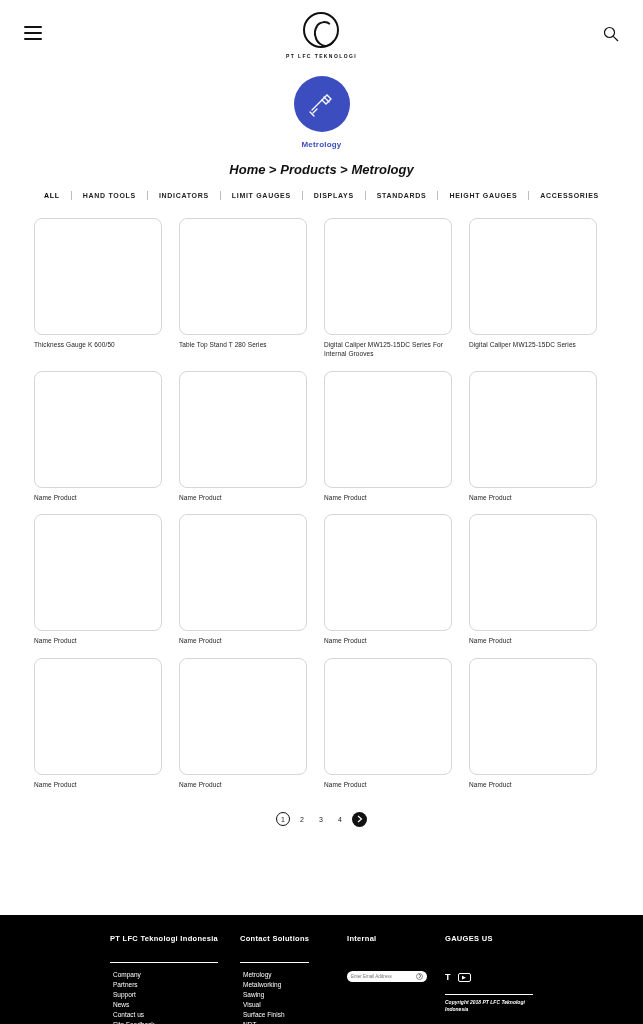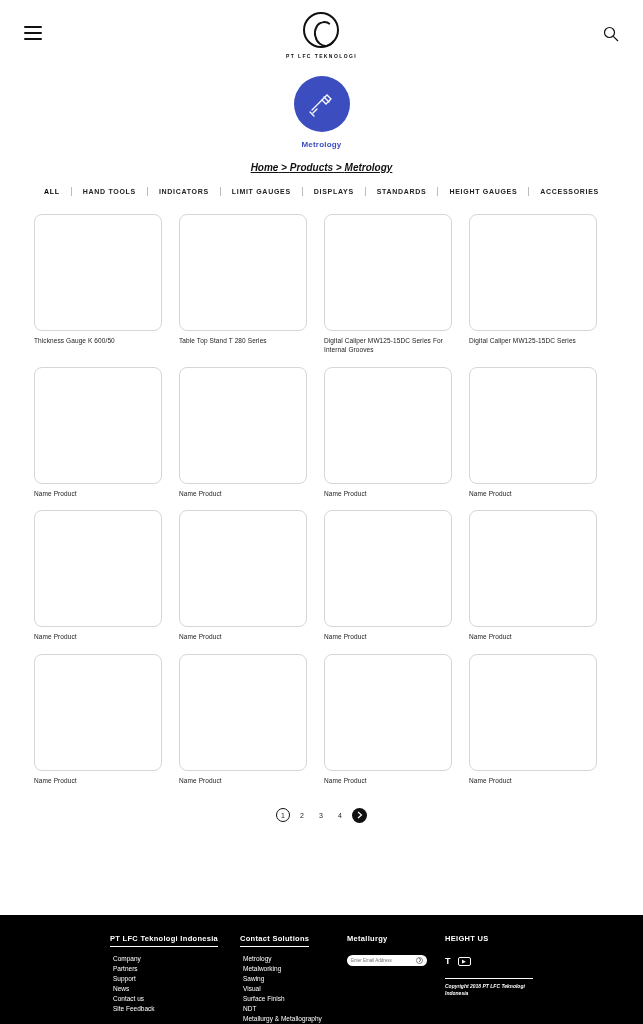--- a/index.html
+++ b/index.html
@@ -101,25 +101,24 @@
     font-size: 8px;
     color: #3c4dc0;
     font-weight: 700;
     letter-spacing: .2px;
   }
 
   
   .breadcrumb {
     text-align: center;
     margin-top: 13px;
-    font-size: 10px;
+    font-size: 13px;
     font-weight: 700;
     font-style: italic;
     color: #111;
-    text-decoration: underline;
   }
   .breadcrumb span { cursor: pointer; }
   .breadcrumb .sep { font-style: normal; font-weight: 700; cursor: default; }
 
   
   .filters {
     display: flex;
     justify-content: center;
     align-items: center;
     margin-top: 14px;
@@ -210,21 +209,21 @@
   .fcol.c2 { width: 107px; }
   .fcol.c3 { width: 98px; }
   .fcol.c4 { width: 120px; }
   .fhead {
     font-size: 7.5px;
     font-weight: 700;
     letter-spacing: .3px;
     margin-bottom: 7px;
     display: inline-block;
     border-bottom: 1px solid #fff;
-    padding-bottom: 1px;
+    padding-bottom: 17px;
   }
   .fhead.noline { border-bottom: none; }
   .flink { display: block; cursor: pointer; color: #fff; padding-left: 3px; }
   .sub-field {
     width: 80px;
     height: 11px;
     background: #fff;
     border-radius: 6px;
     display: flex;
     align-items: center;
@@ -440,33 +439,33 @@
           <span class="flink">Metalworking</span>
           <span class="flink">Sawing</span>
           <span class="flink">Visual</span>
           <span class="flink">Surface Finish</span>
           <span class="flink">NDT</span>
           <span class="flink">Metallurgy &amp; Metallography</span>
         </div>
       </div>
 
       <div class="fcol c3">
-        <div class="fhead noline">Metallurgy</div>
+        <div class="fhead noline">Internal</div>
         <div class="sub-field">
           <input type="text" placeholder="Enter Email Address" style="">
           <div class="sub-go">
             <svg width="4" height="6" viewBox="0 0 4 6">
               <polyline points="1,1 2.8,3 1,5" fill="none" stroke="#555" stroke-width="0.9"></polyline>
             </svg>
           </div>
         </div>
       </div>
 
       <div class="fcol c4">
-        <div class="fhead noline">HEIGHT US</div>
+        <div class="fhead noline">GAUGES US</div>
         <div class="social">
           <div class="tw">T</div>
           <div class="yt">▶</div>
         </div>
         <div class="copyright">Copyright 2018 PT LFC Teknologi Indonesia</div>
       </div>
     </div>
   </div>
 
 </div>

